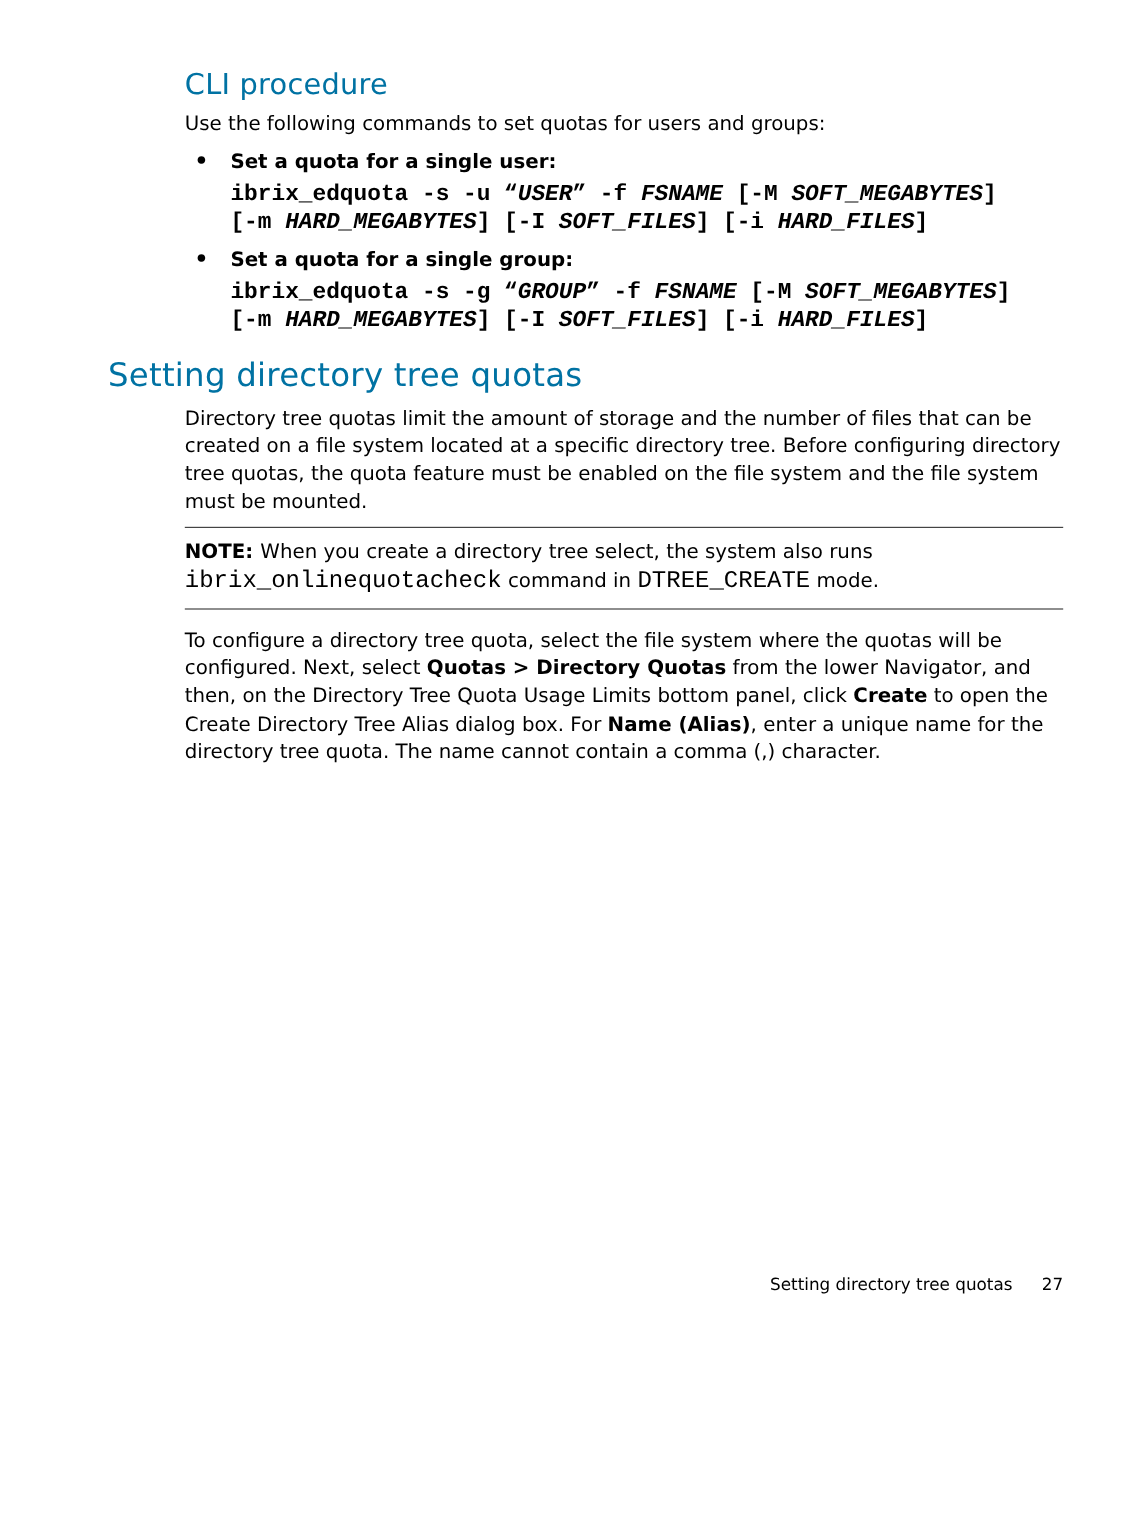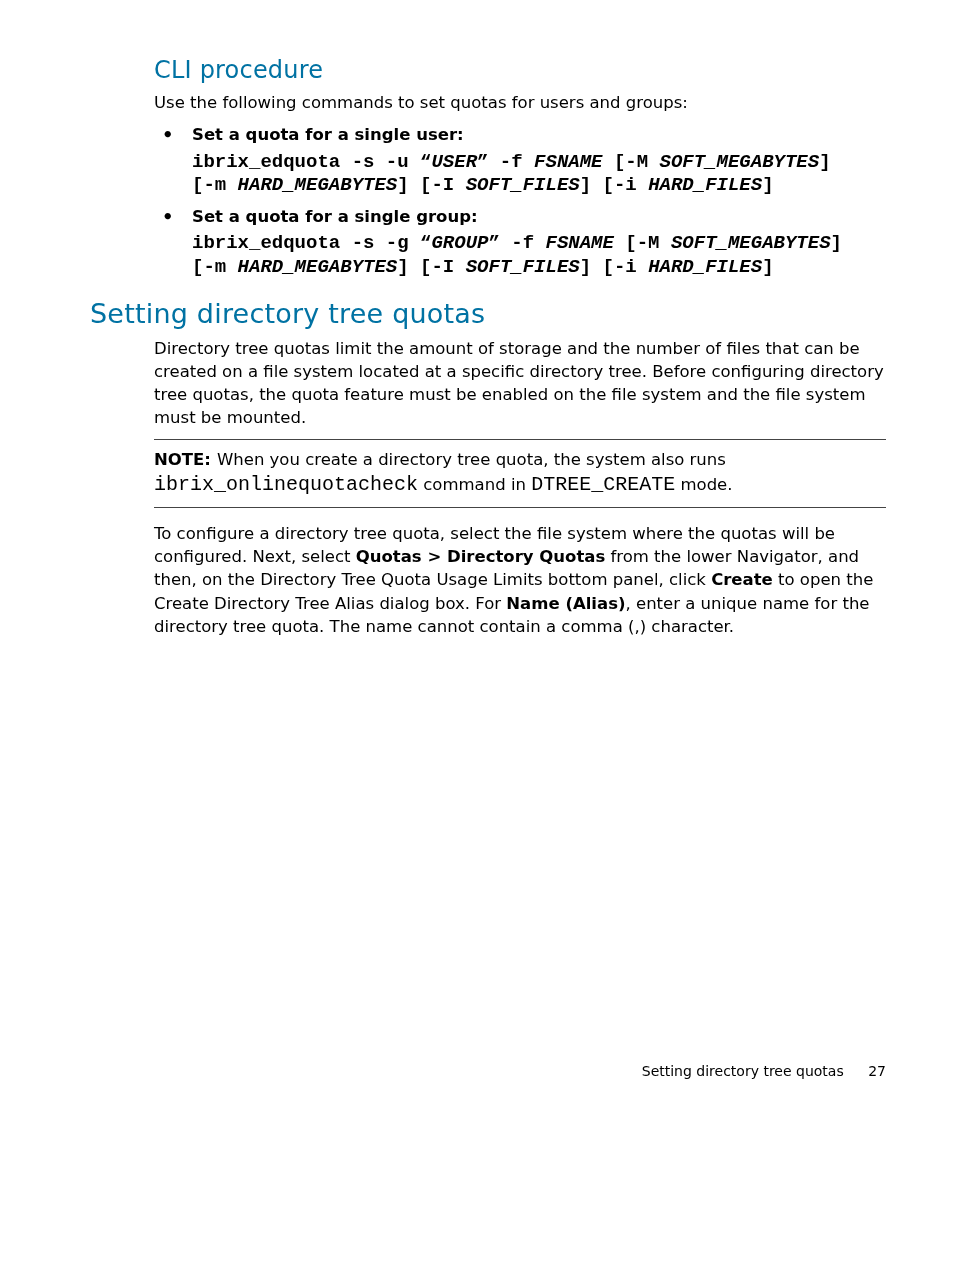--- a/index.html
+++ b/index.html
@@ -124,21 +124,21 @@
         <span>[-m </span><span class="italic">HARD_MEGABYTES</span><span>] [-I </span><span class="italic">SOFT_FILES</span><span>] [-i </span><span class="italic">HARD_FILES</span><span>]</span>
       </div>
     </li>
   </ul>
 
 
   <div class="h2">Setting directory tree quotas</div>
   <div class="body-text-h2">Directory tree quotas limit the amount of storage and the number of files that can be created on a file system located at a specific directory tree. Before configuring directory tree quotas, the quota feature must be enabled on the file system and the file system must be mounted.</div>
 
   <div class="note-box">
-    <span class="note-label">NOTE:</span><span>When you create a directory tree quota, the system also runs </span><span class="code-inline">ibrix_onlinequotacheck</span><span> command in </span><span class="code-inline">DTREE_CREATE</span><span> mode.</span>
+    <span class="note-label">NOTE:</span><span>When you create a directory tree select, the system also runs </span><span class="code-inline">ibrix_onlinequotacheck</span><span> command in </span><span class="code-inline">DTREE_CREATE</span><span> mode.</span>
   </div>
 
   <div class="body-text-h2">
     <span>To configure a directory tree quota, select the file system where the quotas will be configured. Next, select </span><b>Quotas &gt; Directory Quotas</b><span> from the lower Navigator, and then, on the Directory Tree Quota Usage Limits bottom panel, click </span><b>Create</b><span> to open the Create Directory Tree Alias dialog box. For </span><b>Name (Alias)</b><span>, enter a unique name for the directory tree quota. The name cannot contain a comma (,) character.</span>
   </div>
 
   <div class="footer">
     <span>Setting directory tree quotas</span>
     <span class="pn">27</span>
   </div>

